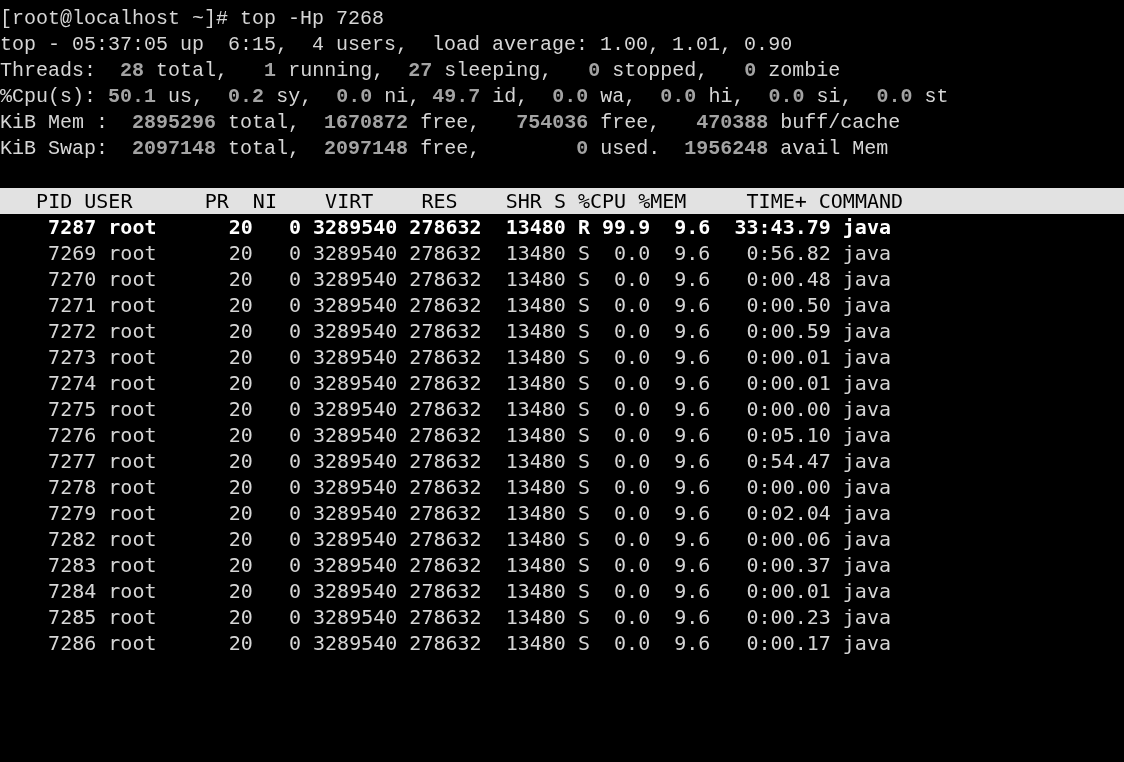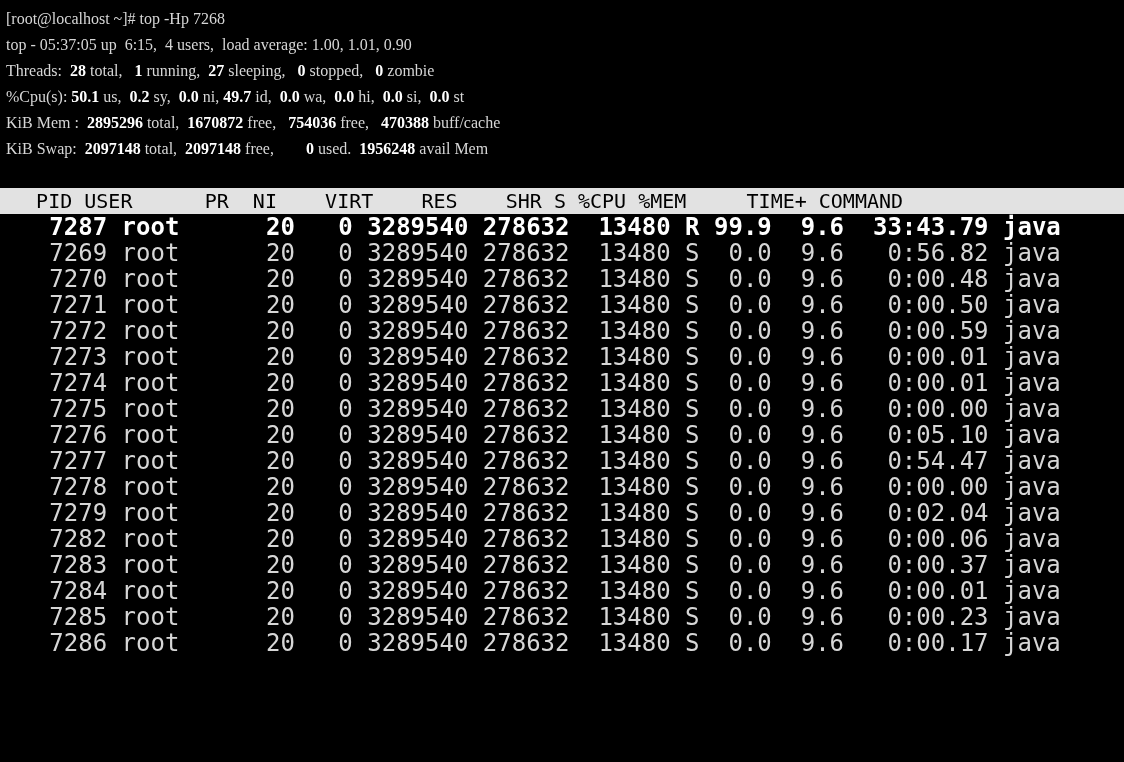--- a/index.html
+++ b/index.html
@@ -25,28 +25,27 @@
     line-height: 26px;
     letter-spacing: 0px;
     position: relative;
     box-sizing: border-box;
     padding: 6px 0 0 0;
     -webkit-font-smoothing: none;
   }
 
   .line {
     white-space: pre;
-    padding-left: 6px;
     height: 26px;
     line-height: 26px;
-    font-family: Liberation Serif, serif;
-    font-size: 16px;
+    font-family: Liberation Mono, monospace;
+    font-size: 20px;
   }
 
-  .b { font-weight: bold; color: #ffffff; }
+  .b { font-weight: bold; color: #a3a3a3; }
 
   .blank-line {
     height: 26px;
     line-height: 26px;
   }
 
   
   .col-header {
     background: #e2e2e2;
     color: #000000;
@@ -58,23 +57,23 @@
     font-family: "DejaVu Sans Mono", "Liberation Mono", monospace;
     font-size: 20px;
     width: 1124px;
     box-sizing: border-box;
   }
 
   .proc-row {
     white-space: pre;
     height: 26px;
     line-height: 26px;
-    padding-left: 6px;
+    padding-left: 12px;
     font-family: "DejaVu Sans Mono", "Liberation Mono", monospace;
-    font-size: 24px;
+    font-size: 20px;
     color: #d6d6d6;
   }
   .proc-row.highlight {
     font-weight: bold;
     color: #ffffff;
   }
 </style>
 </head>
 <body>
 

